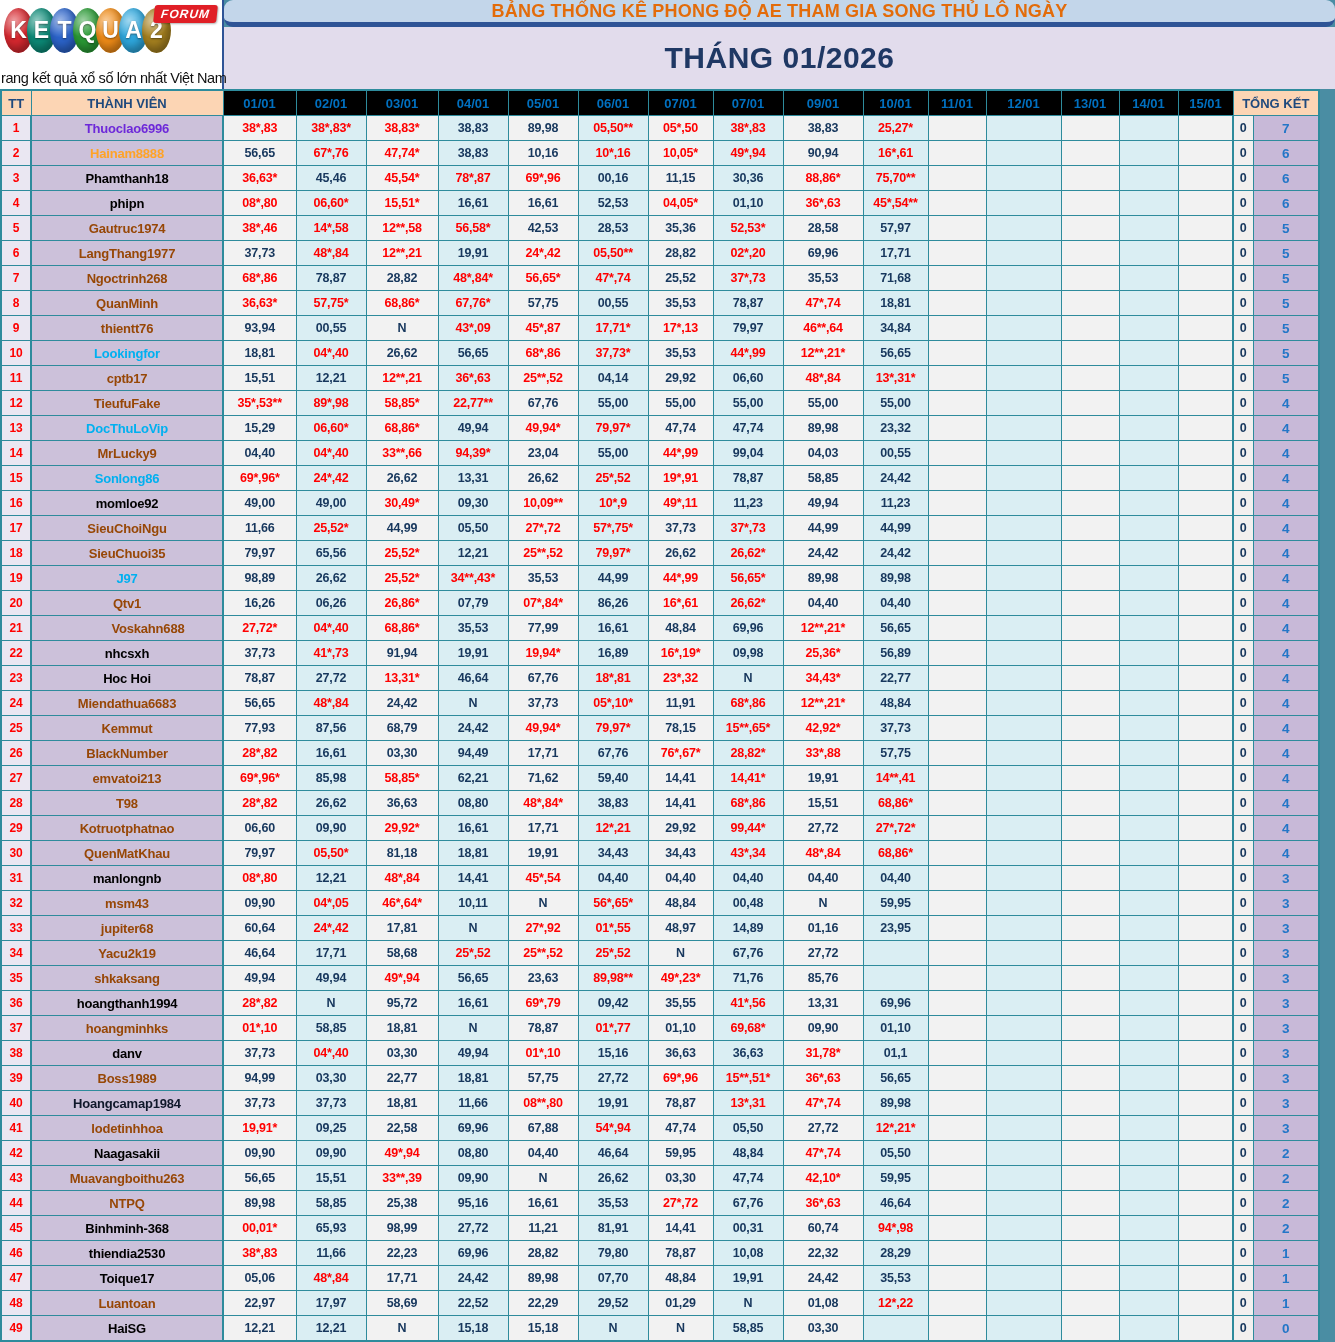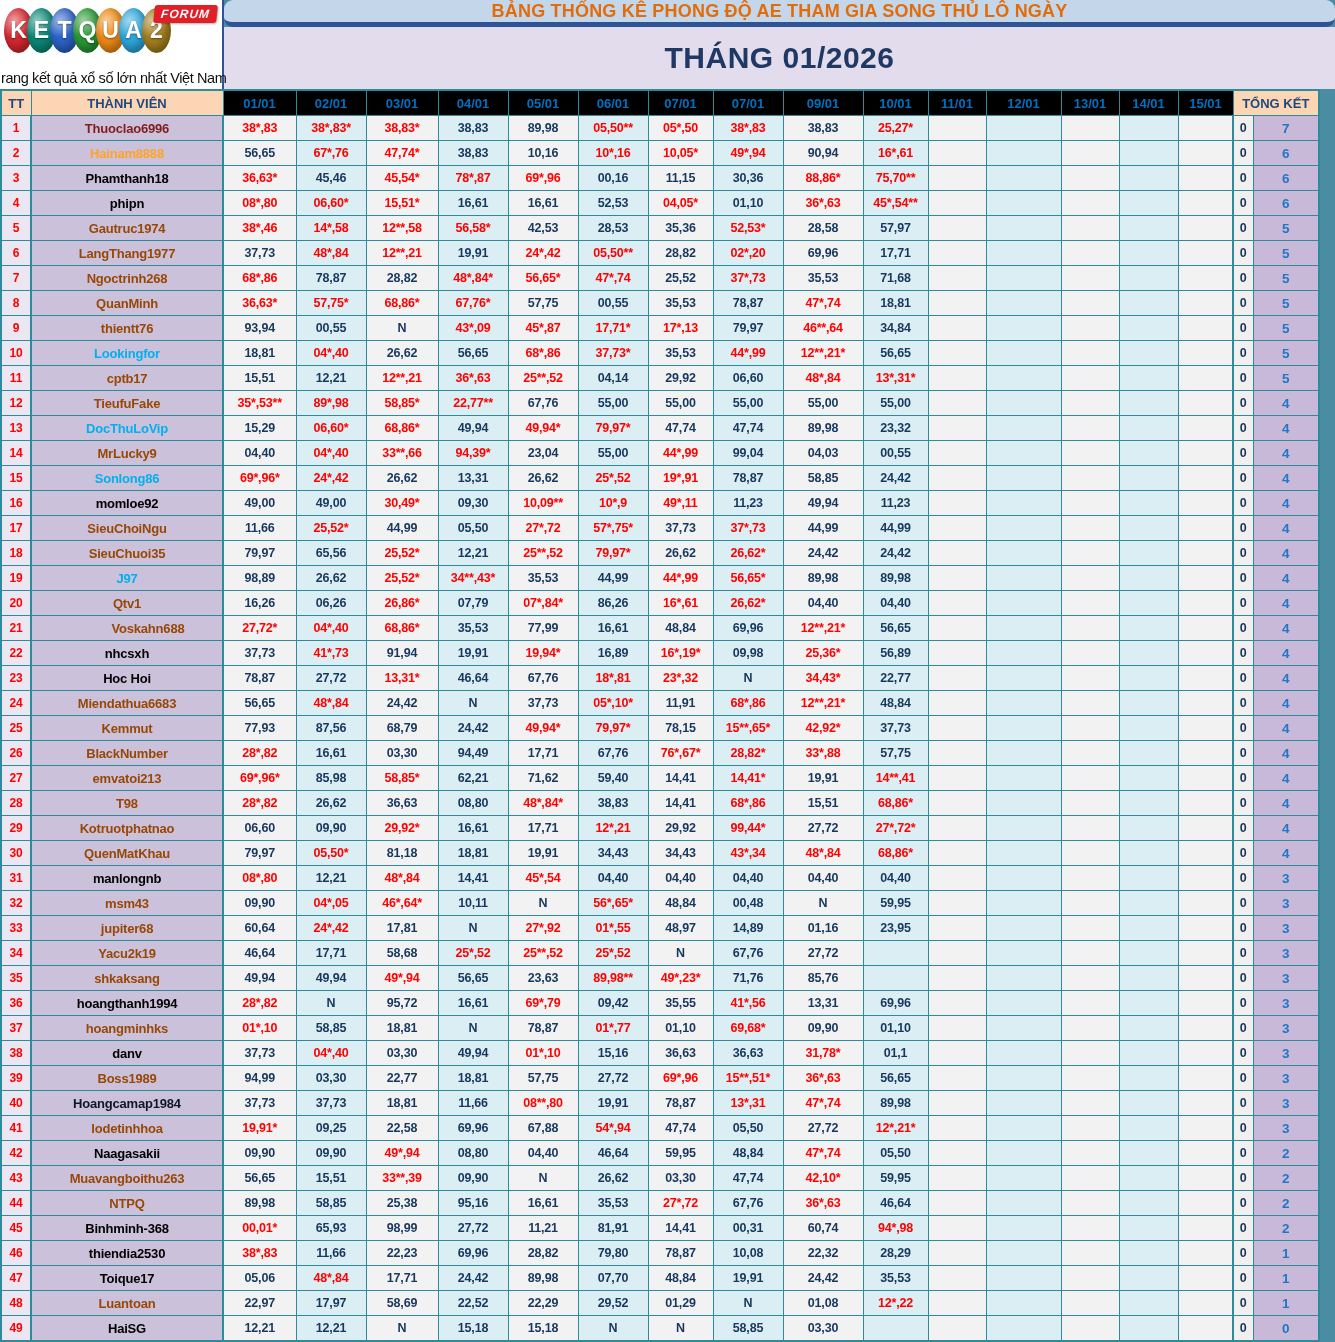--- a/index.html
+++ b/index.html
@@ -130,21 +130,21 @@
           <th>12/01</th>
           <th>13/01</th>
           <th>14/01</th>
           <th>15/01</th>
           <th class="corner" id="total-head" colspan="2">TỔNG KẾT</th>
       </tr>
     </thead>
     <tbody id="table-body">
         <tr>
           <td class="tt">1</td>
-          <td class="member" style="color: #7f1d1d; text-align: center;">Thuoclao6996</td>
+          <td class="member" style="color: #6d28d9; text-align: center;">Thuoclao6996</td>
           <td class="val c-even red">38*,83</td>
           <td class="val c-odd red">38*,83*</td>
           <td class="val c-even red">38,83*</td>
           <td class="val c-odd">38,83</td>
           <td class="val c-even">89,98</td>
           <td class="val c-odd red">05,50**</td>
           <td class="val c-even red">05*,50</td>
           <td class="val c-odd red">38*,83</td>
           <td class="val c-even">38,83</td>
           <td class="val c-odd red">25,27*</td>

